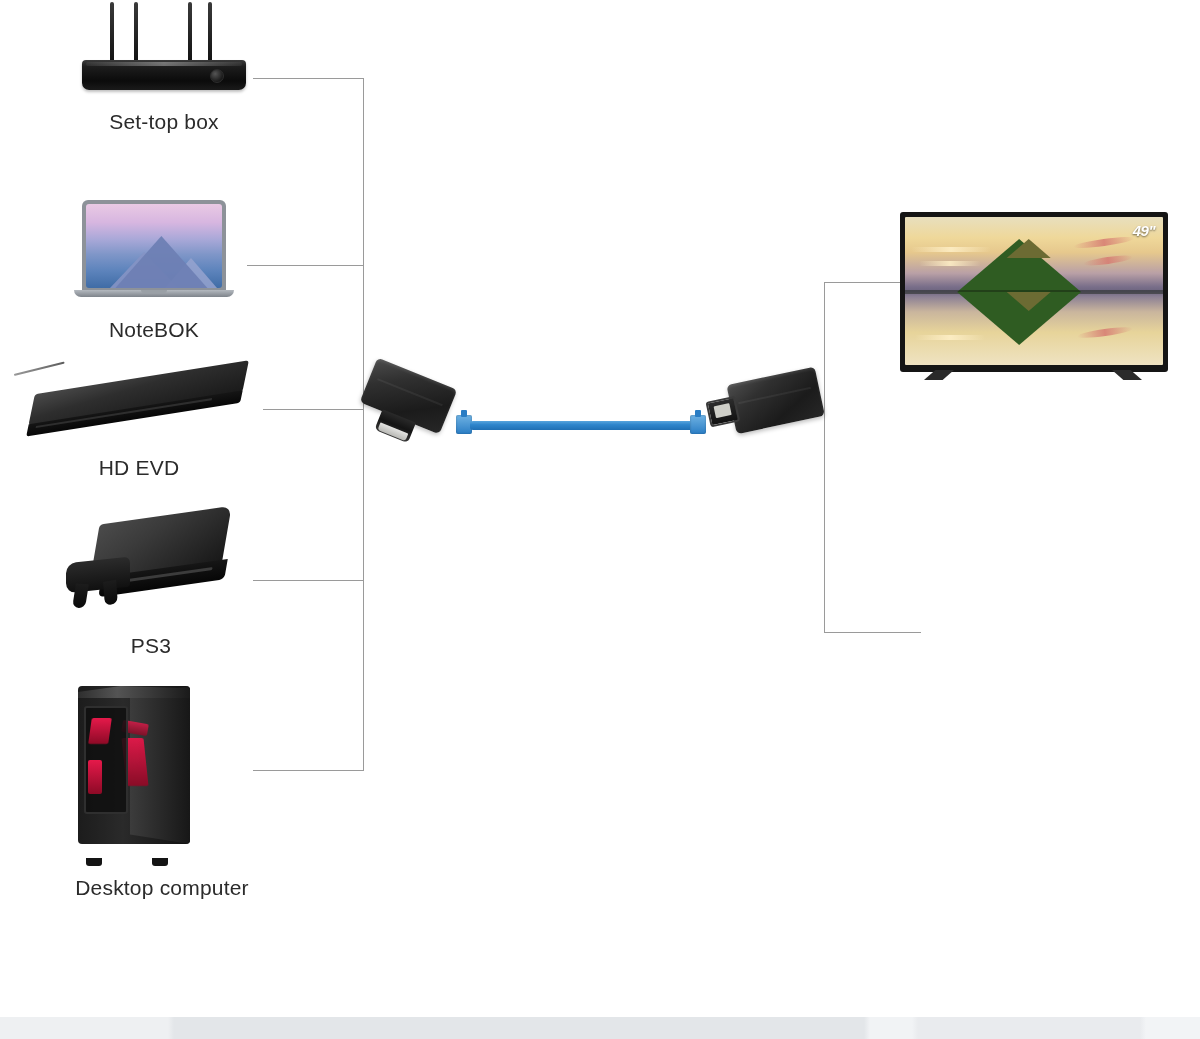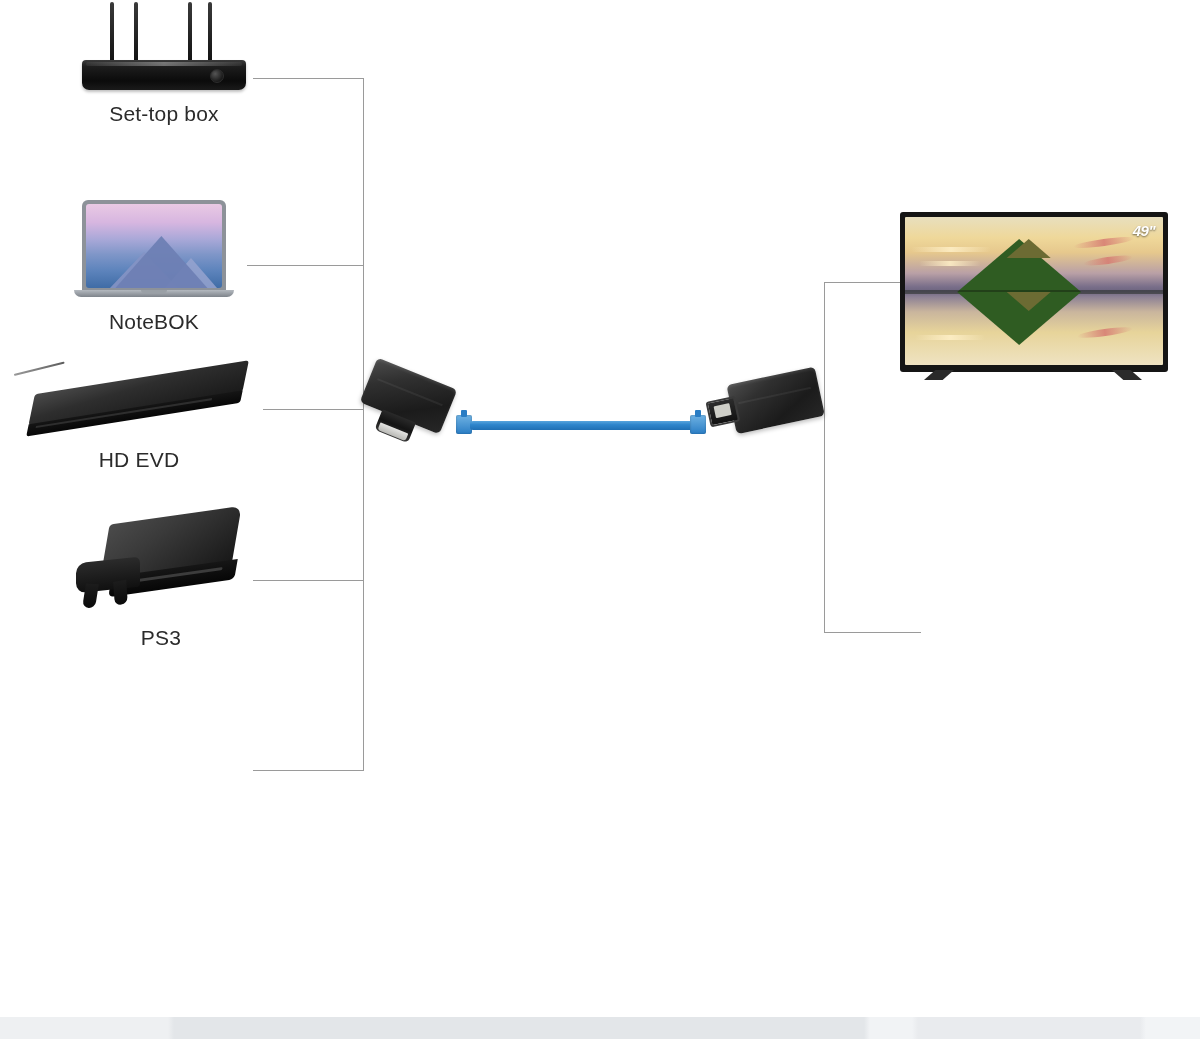--- a/index.html
+++ b/index.html
@@ -26,20 +26,21 @@
   .node-label {
     position: absolute;
     width: 100%;
     text-align: center;
     font-family: "Liberation Sans", sans-serif;
     font-size: 21px;
     color: #2b2b2b;
     letter-spacing: 0.2px;
     white-space: nowrap;
     left: 0;
+    margin-top: 8px;
   }
   .art {
     position: relative;
     width: 100%;
     height: 100%;
   }
 
   
   .wire {
     position: absolute;
@@ -556,34 +557,51 @@
       <div class="dvd-skew">
         <div class="dvd-top"></div>
         <div class="dvd-front">
           <div class="dvd-slot"></div>
         </div>
       </div>
     </div>
     <div class="node-label" style="top:84px;">HD EVD</div>
   </div>
 
-  <div class="node" style="left:76px; top:508px; width:170px; height:100px;">
+  <div class="node" style="left:66px; top:508px; width:170px; height:100px;">
     <div class="art">
       <div class="ps3-body"></div>
       <div class="ps3-front">
         <div class="ps3-slit"></div>
       </div>
       <div class="ps3-pad">
         <div class="ps3-grip-l"></div>
         <div class="ps3-grip-r"></div>
       </div>
     </div>
     <div class="node-label" style="top:118px;">PS3</div>
   </div>
 
+  <div class="node" style="left:60px; top:680px; width:204px; height:180px;">
+    <div class="art">
+      <div class="pc-case">
+        <div class="pc-sidepanel"></div>
+        <div class="pc-topvent"></div>
+        <div class="pc-glow-c"></div>
+        <div class="pc-glow-d"></div>
+        <div class="pc-window">
+          <div class="pc-glow-a"></div>
+          <div class="pc-glow-b"></div>
+        </div>
+      </div>
+      <div class="pc-foot-l"></div>
+      <div class="pc-foot-r"></div>
+    </div>
+    <div class="node-label" style="top:188px;">Desktop computer</div>
+  </div>
 
   <div class="dongle" style="left:346px; top:366px; width:100px; height:110px; transform:rotate(22deg); transform-origin:60% 40%;">
     <div class="art">
       <div class="dongle-body" style="left:14px; top:6px;">
         <div class="dongle-seam"></div>
       </div>
       <div class="hdmi-plug" style="left:38px; top:52px;">
         <div class="hdmi-tip"></div>
       </div>
     </div>

